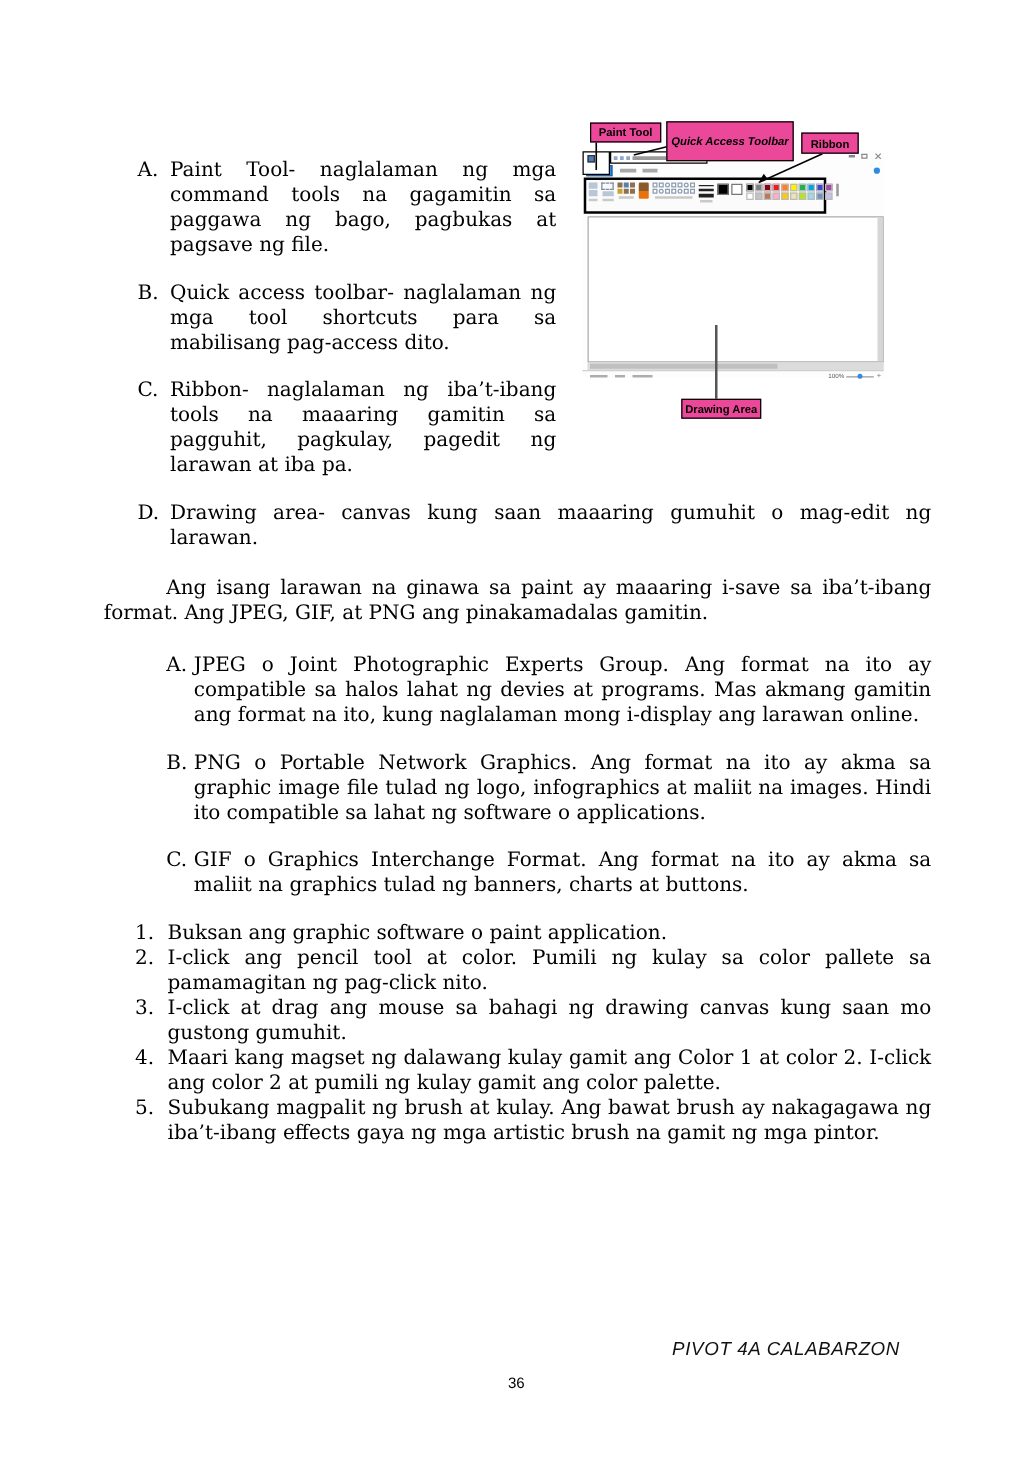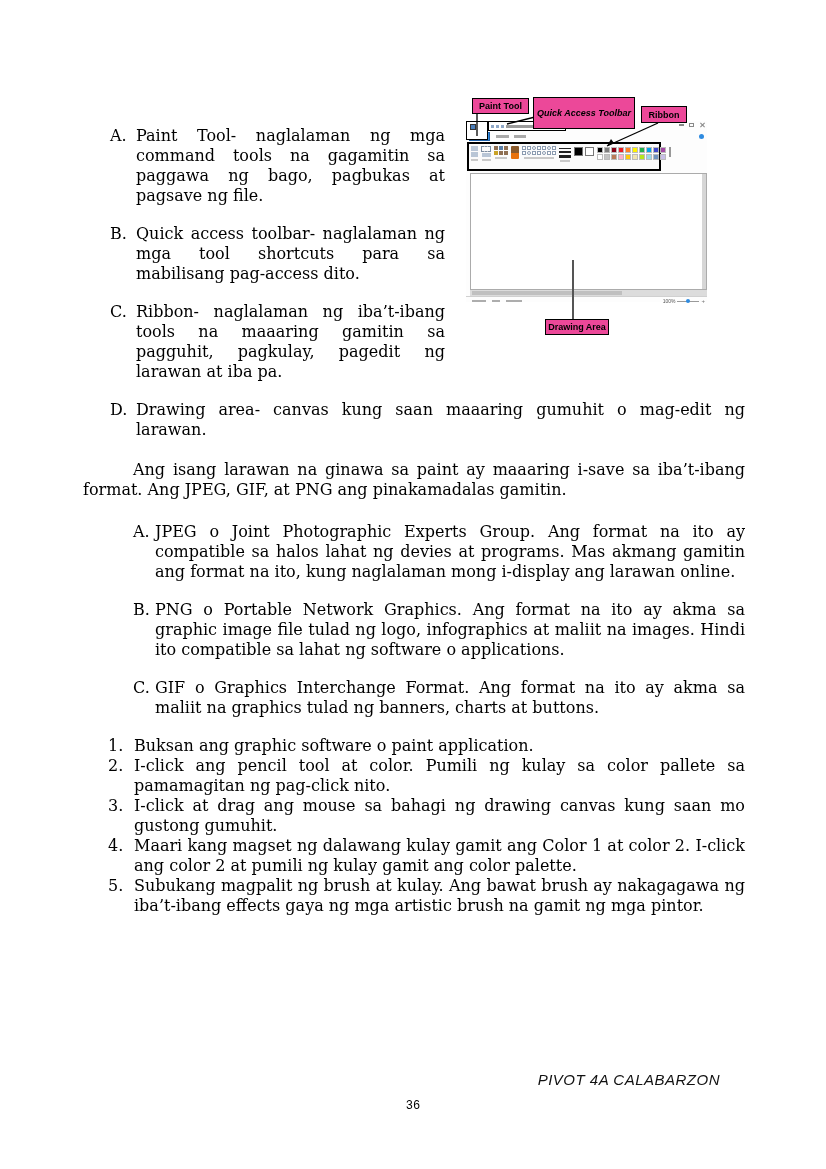--- a/index.html
+++ b/index.html
@@ -94,21 +94,21 @@
   .zoom-cluster { margin-left:auto; display:flex; align-items:center; gap:2px; padding-right:2px; }
   .zoom-label { font-size:5px; line-height:5px; color:#555; font-family:"Liberation Sans",sans-serif; }
   .zoom-track { width:22px; height:1px; background:#9a9a9a; position:relative; }
   .zoom-handle { position:absolute; left:9px; top:-2px; width:4px; height:4px; border-radius:50%; background:#2f8be0; }
   .zoom-plus { font-size:6px; line-height:6px; color:#777; }
   
   .footer-brand {
     position:absolute; right:106px; top:1070px; font-family:"Liberation Sans", sans-serif;
     font-style:italic; font-size:15px; color:#111; letter-spacing:0.5px;
   }
-  .page-num { position:absolute; left:0; top:1096px; width:826px; text-align:center; font-family:Liberation Mono, monospace; font-size:12px; }
+  .page-num { position:absolute; left:0; top:1096px; width:826px; text-align:center; font-family:Liberation Sans, sans-serif; font-size:12px; }
 </style>
 </head>
 <body>
 
 <div class="page">
   <div class="content">
 
 
     <div class="figure">
       <svg class="fig-lines" viewBox="0 0 290 246" xmlns="http://www.w3.org/2000/svg">

